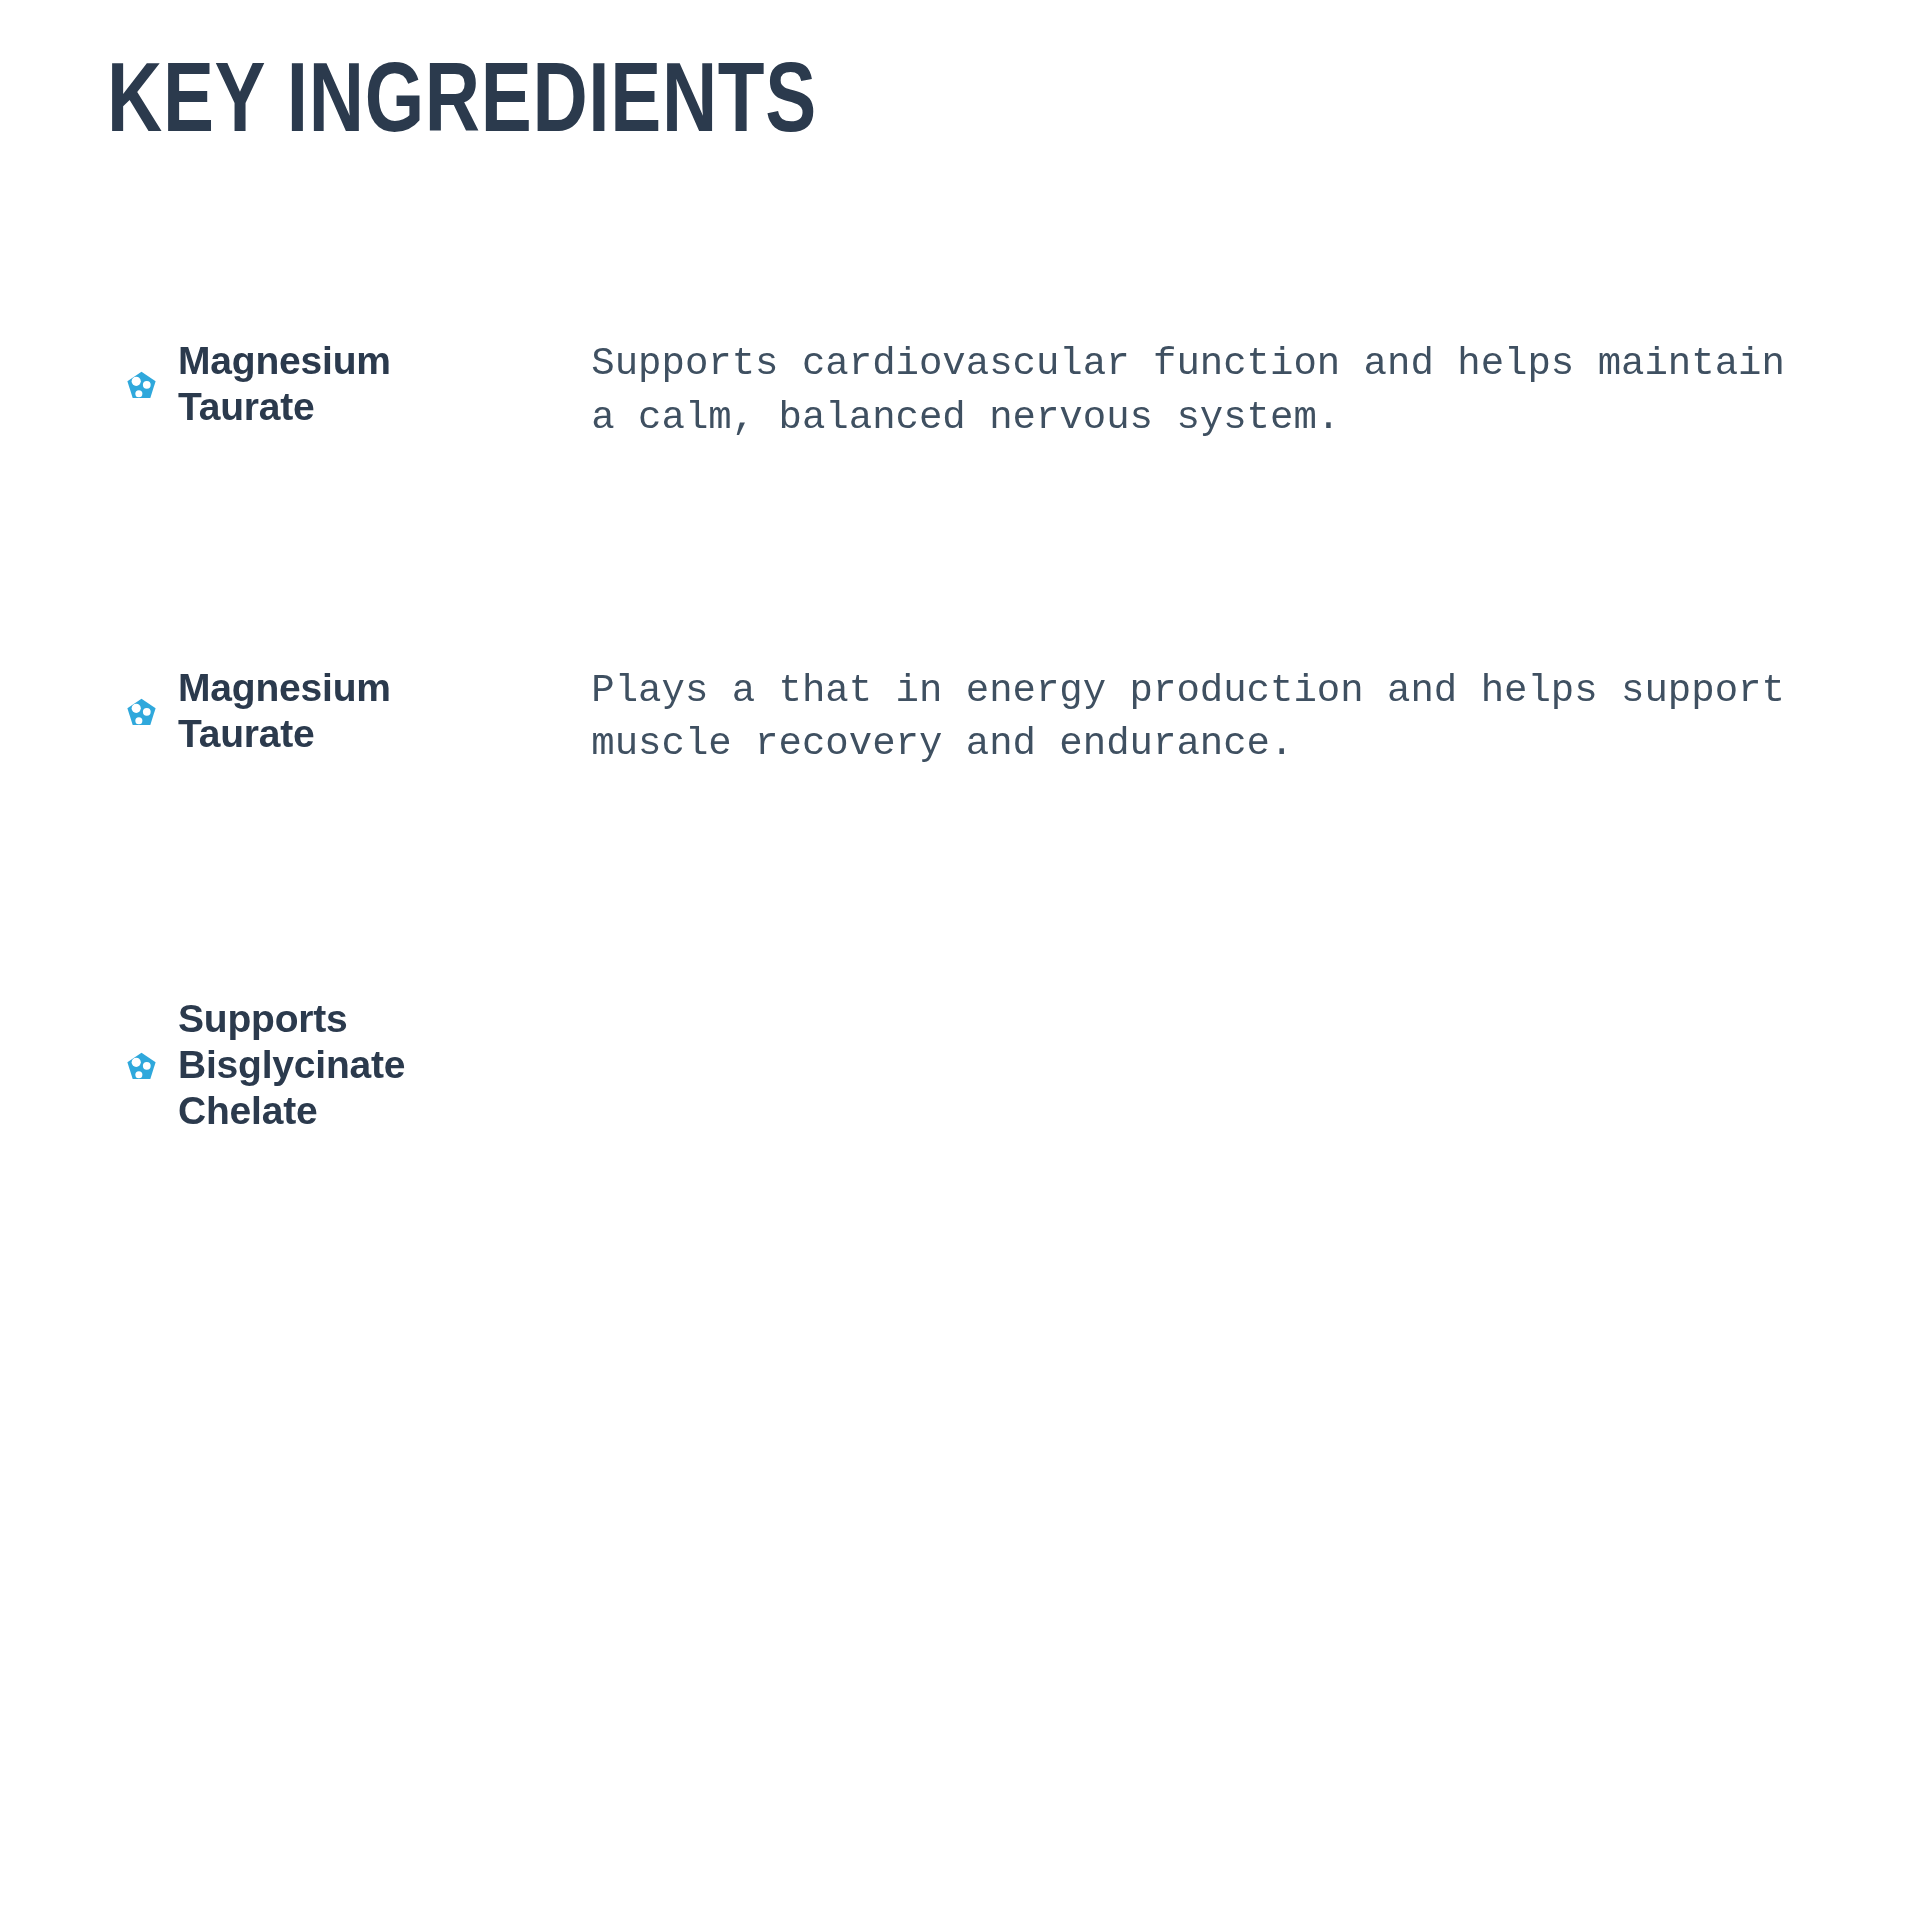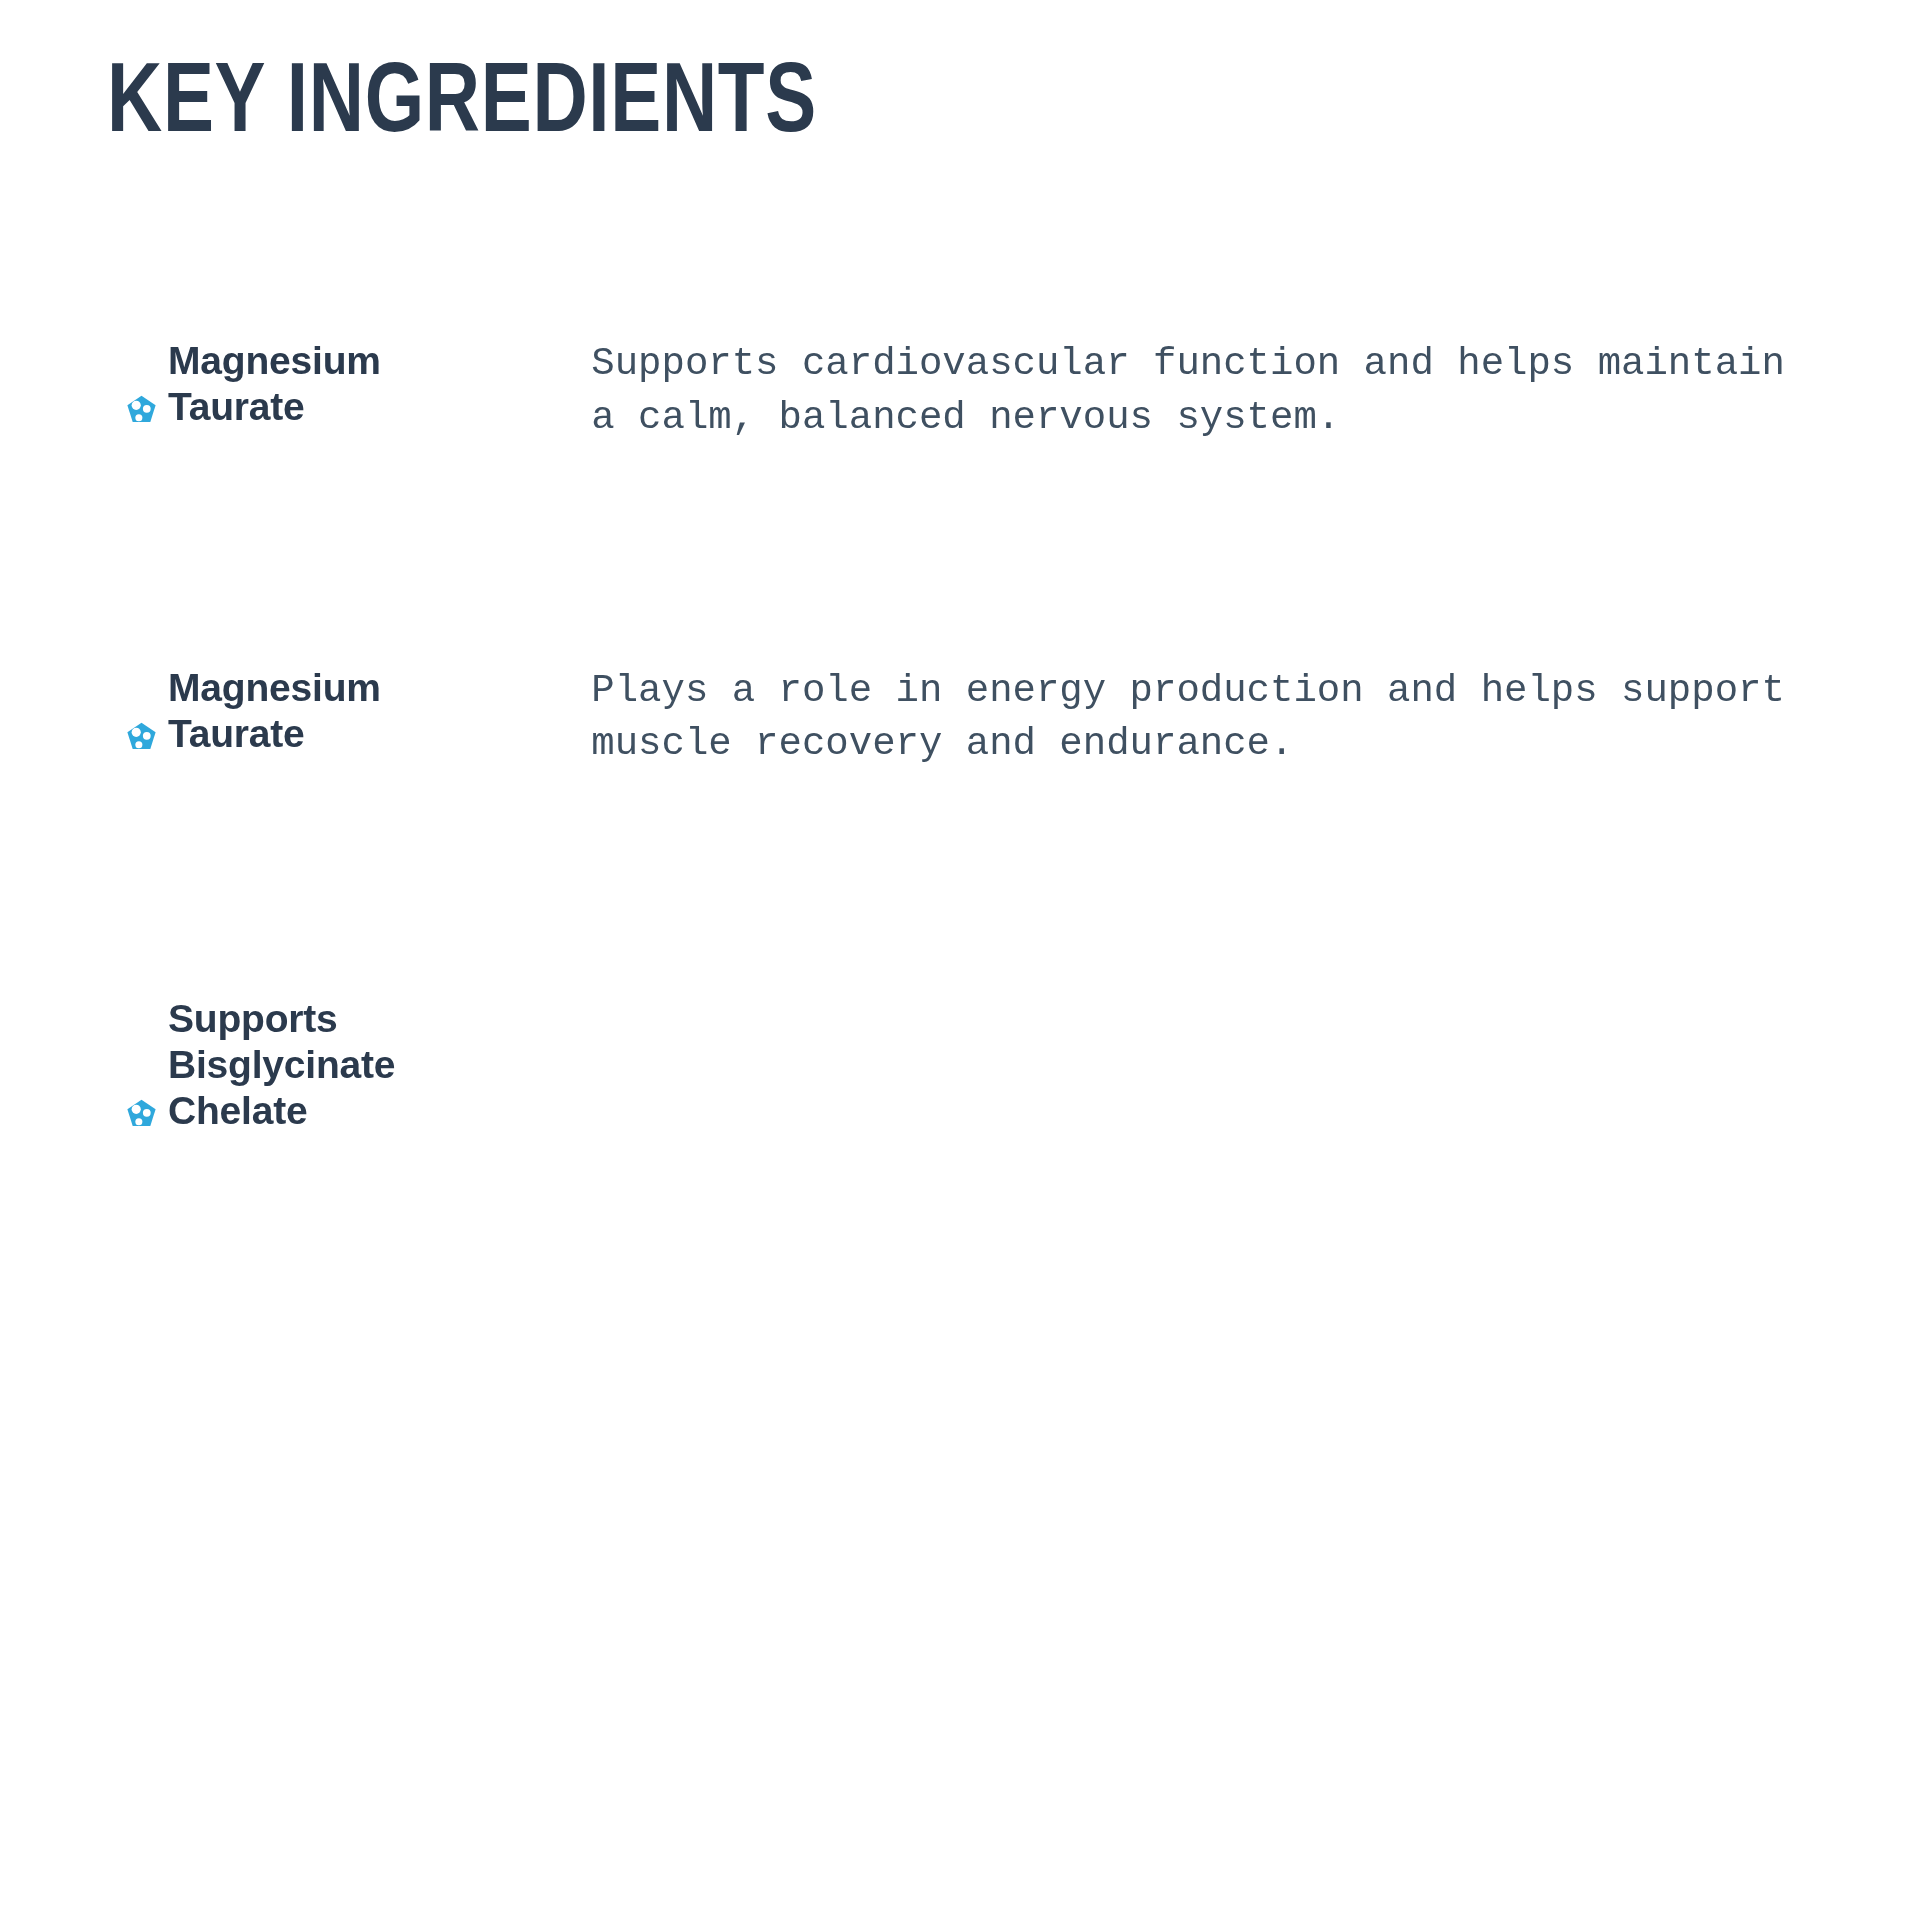--- a/index.html
+++ b/index.html
@@ -50,22 +50,22 @@
     box-sizing: border-box;
   }
   .row-1 { margin-top: 26px; }
   .row-2 { margin-top: 219px; }
   .row-3 { margin-top: 224px; }
 
   .name-col {
     width: 456px;
     flex: 0 0 456px;
     display: flex;
-    align-items: flex-end;
-    gap: 8px;
+    align-items: center;
+    gap: 18px;
   }
   .bullet-icon {
     flex: 0 0 auto;
     width: 37px;
     height: 37px;
     margin-top: 7px;
   }
   .bullet-icon svg {
     display: block;
     width: 37px;
@@ -125,21 +125,21 @@
           <svg viewBox="0 0 42 42" xmlns="http://www.w3.org/2000/svg">
             <path d="M21 3 L37 14 L31 33 L11 33 L5 14 Z" fill="#2fa8dc"></path>
             <circle cx="15" cy="14" r="5.2" fill="#ffffff"></circle>
             <circle cx="27" cy="18" r="4.4" fill="#ffffff"></circle>
             <circle cx="18" cy="28" r="4.0" fill="#ffffff"></circle>
           </svg>
         </span>
         <span class="ingredient-name">Magnesium Taurate</span>
       </div>
       <div class="desc-col">
-        <span class="ingredient-desc">Plays a role in energy production and helps support muscle recovery and endurance.</span>
+        <span class="ingredient-desc">Plays a that in energy production and helps support muscle recovery and endurance.</span>
       </div>
     </div>
 
     <div class="ingredient-row row-3">
       <div class="name-col">
         <span class="bullet-icon">
           <svg viewBox="0 0 42 42" xmlns="http://www.w3.org/2000/svg">
             <path d="M21 3 L37 14 L31 33 L11 33 L5 14 Z" fill="#2fa8dc"></path>
             <circle cx="15" cy="14" r="5.2" fill="#ffffff"></circle>
             <circle cx="27" cy="18" r="4.4" fill="#ffffff"></circle>

